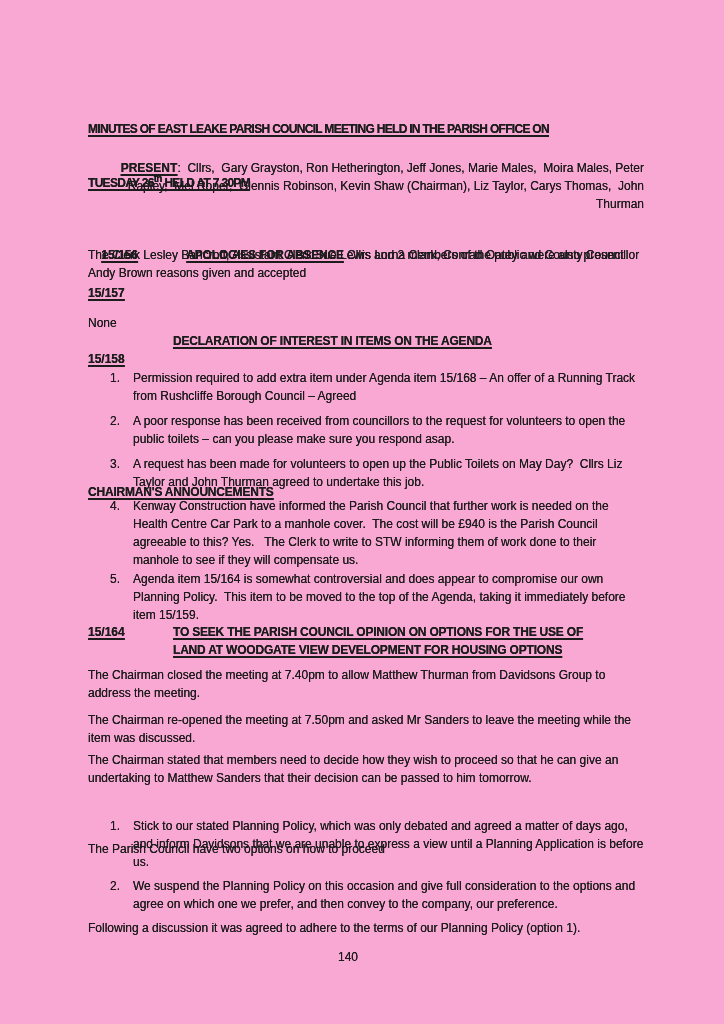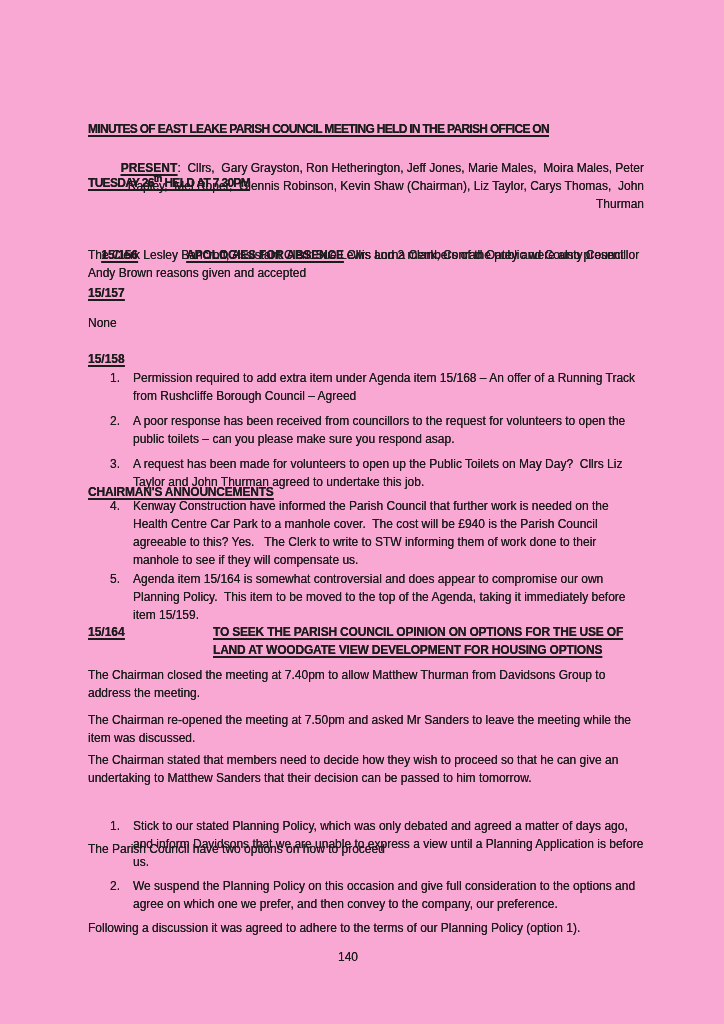--- a/index.html
+++ b/index.html
@@ -96,21 +96,21 @@
     <span class="b u">PRESENT</span><span>:  Cllrs,  Gary Grayston, Ron Hetherington, Jeff Jones, Marie Males,  Moira Males, Peter Rapley,  Mel Roper,  Glennis Robinson, Kevin Shaw (Chairman), Liz Taylor, Carys Thomas,  John Thurman</span>
   </div>
 
   <div class="block nowrap" style="top:198px;">The Clerk Lesley Bancroft, Assistant Clerk Sue Lewis and 2 members of the public were also present</div>
 
   <div class="block" style="top:228px;">
     <span class="ref"><span class="ref-inner">15/156</span></span><span class="sec-heading u">APOLOGIES FOR ABSENCE</span><span> Cllrs Lorna Clark, Conrad Oatey and County Councillor Andy Brown reasons given and accepted</span>
   </div>
 
   <div class="block sec-row" style="top:284px;">
-    <span class="ref"><span class="ref-inner">15/157</span></span>
+    <span class="ref"><span class="ref-inner">15/157</span></span><span class="sec-heading u nowrap">DECLARATION OF INTEREST IN ITEMS ON THE AGENDA</span>
   </div>
 
   <div class="block" style="top:314px;">None</div>
 
   <div class="block sec-row" style="top:350px;flex-direction:column;">
     <span class="ref"><span class="ref-inner">15/158</span></span><span class="sec-heading u nowrap">CHAIRMAN'S ANNOUNCEMENTS</span>
   </div>
 
   <div class="block li" style="top:369px;">
     <span class="num">1.</span>
@@ -126,21 +126,21 @@
   </div>
   <div class="block li" style="top:497px;">
     <span class="num">4.</span>
     <span class="li-text">Kenway Construction have informed the Parish Council that further work is needed on the Health Centre Car Park to a manhole cover.  The cost will be £940 is the Parish Council agreeable to this? Yes.   The Clerk to write to STW informing them of work done to their manhole to see if they will compensate us.</span>
   </div>
   <div class="block li" style="top:570px;">
     <span class="num">5.</span>
     <span class="li-text">Agenda item 15/164 is somewhat controversial and does appear to compromise our own Planning Policy.  This item to be moved to the top of the Agenda, taking it immediately before item 15/159.</span>
   </div>
 
-  <div class="block sec-row" style="top:623px;gap:40px;">
+  <div class="block sec-row" style="top:623px;">
     <span class="ref"><span class="ref-inner">15/164</span></span>
     <span class="sec-lines">
       <span class="sec-heading u" style="display:block;">TO SEEK THE PARISH COUNCIL OPINION ON OPTIONS FOR THE USE OF</span>
       <span class="sec-heading u" style="display:block;">LAND AT WOODGATE VIEW DEVELOPMENT FOR HOUSING OPTIONS</span>
     </span>
   </div>
 
   <div class="block" style="top:666px;">The Chairman closed the meeting at 7.40pm to allow Matthew Thurman from Davidsons Group to address the meeting.</div>
   <div class="block" style="top:711px;">The Chairman re-opened the meeting at 7.50pm and asked Mr Sanders to leave the meeting while the item was discussed.</div>
   <div class="block" style="top:751px;">The Chairman stated that members need to decide how they wish to proceed so that he can give an undertaking to Matthew Sanders that their decision can be passed to him tomorrow.</div>

